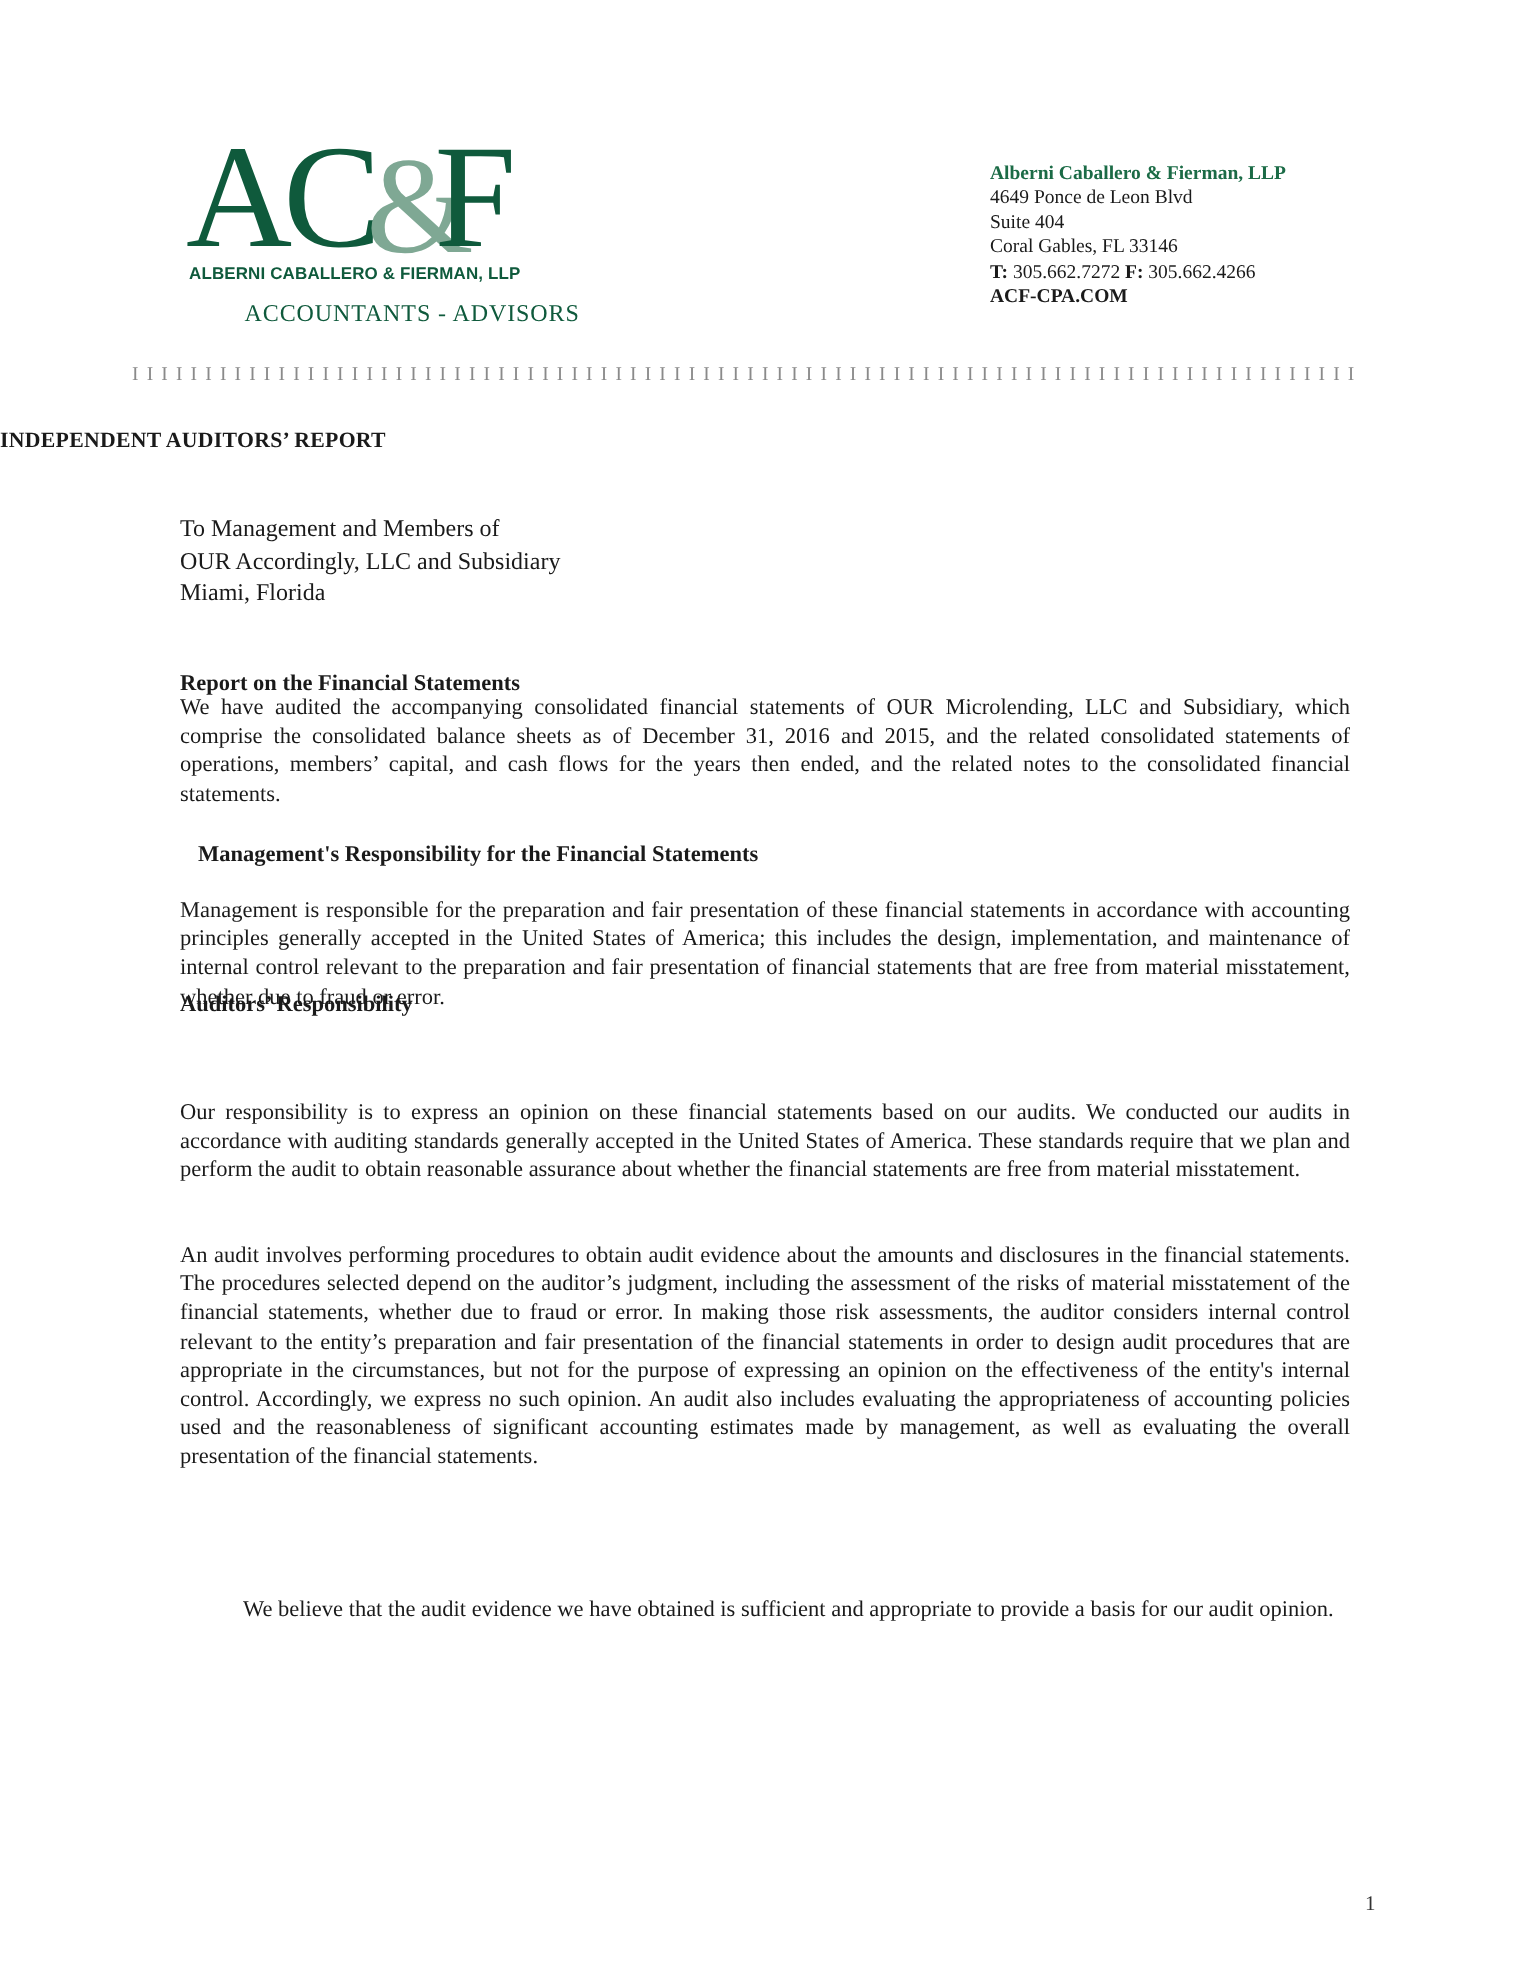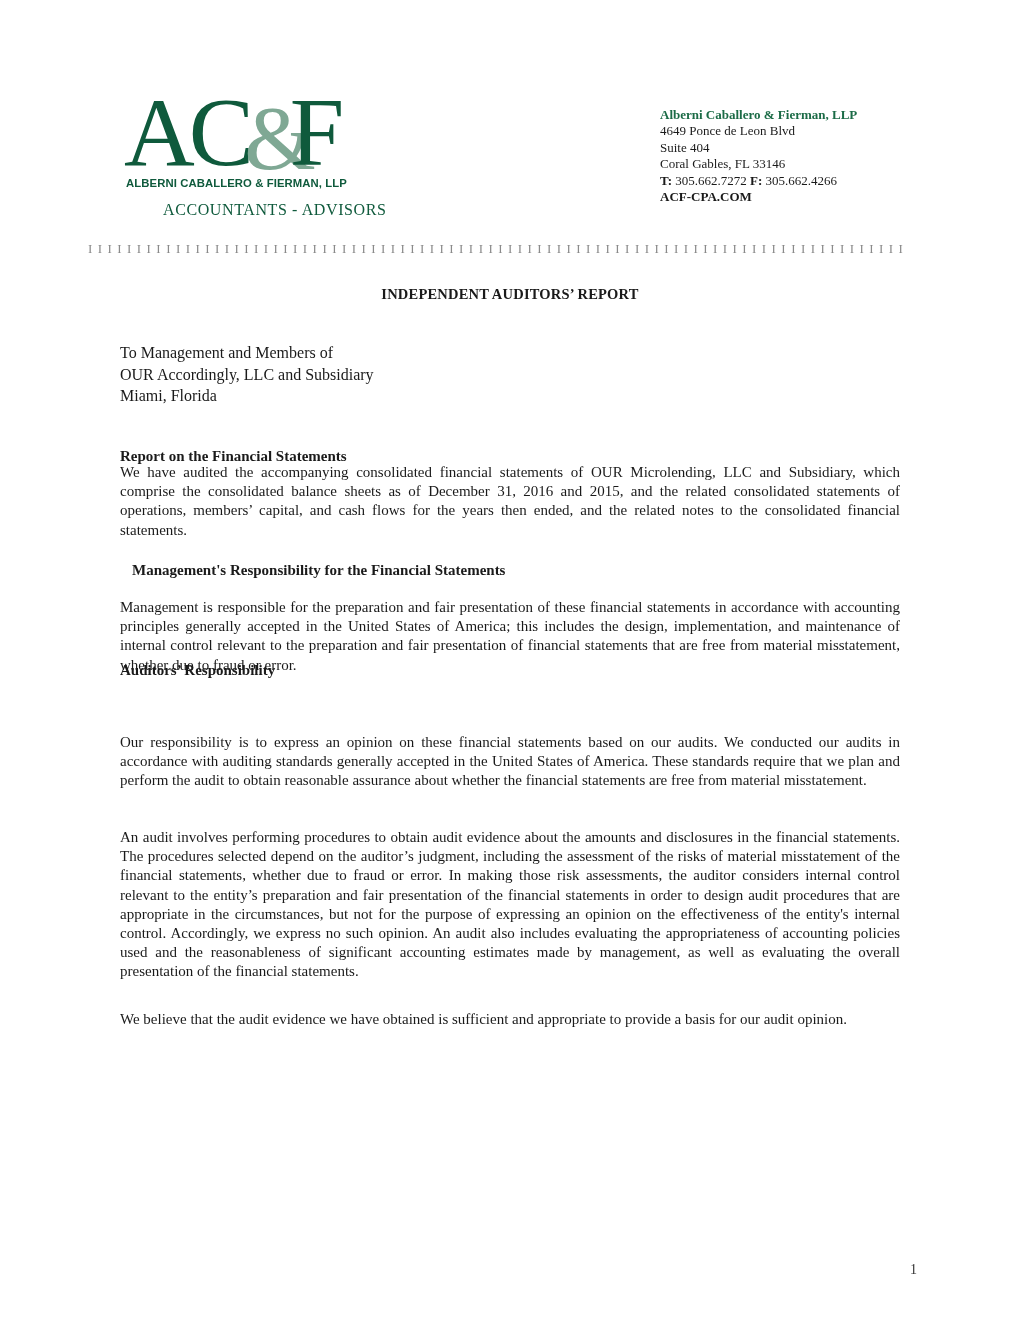--- a/index.html
+++ b/index.html
@@ -22,21 +22,21 @@
   
   .address { position: absolute; left: 660px; top: 107px; font-size: 13px; line-height: 16.4px; color: #1a1a1a; }
   .address .firm { color: #1b6b46; font-weight: bold; }
   .address .bold { font-weight: bold; }
 
   
   .separator { position: absolute; left: 88px; top: 241px; width: 816px; display: flex; justify-content: space-between;
                font-family: "Liberation Serif", serif; font-size: 13px; color: #8a8a8a; line-height: 16px; }
 
   
-  .title { position: absolute; left: 0; width: 1020px; top: 286px; text-align: center;
+  .title { position: absolute; left: 0; width: 1020px; top: 286px; 
            font-weight: bold; font-size: 14.5px; letter-spacing: 0.2px; }
   .addressee { position: absolute; left: 120px; top: 342px; font-size: 16px; line-height: 21.5px; }
   .h { position: absolute; left: 120px; font-weight: bold; font-size: 15px; }
   .p { position: absolute; left: 120px; width: 780px; font-size: 15px; line-height: 19.2px;
        text-align: justify; text-align-last: left; }
   .page-number { position: absolute; left: 910px; top: 1262px; font-size: 14px; color: #333; }
 </style>
 </head>
 <body>
 
@@ -154,15 +154,15 @@
 
 <div class="h" style="top:408px;margin-top:40px;">Report on the Financial Statements</div>
 <div class="p" style="top:463px;">We have audited the accompanying consolidated financial statements of OUR Microlending, LLC and Subsidiary, which comprise the consolidated balance sheets as of December 31, 2016 and 2015, and the related consolidated statements of operations, members’ capital, and cash flows for the years then ended, and the related notes to the consolidated financial statements.</div>
 
 <div class="h" style="top:562px;margin-left:12px;">Management's Responsibility for the Financial Statements</div>
 <div class="p" style="top:598px;">Management is responsible for the preparation and fair presentation of these financial statements in accordance with accounting principles generally accepted in the United States of America; this includes the design, implementation, and maintenance of internal control relevant to the preparation and fair presentation of financial statements that are free from material misstatement, whether due to fraud or error.</div>
 
 <div class="h" style="top:662px;">Auditors’ Responsibility</div>
 <div class="p" style="top:733px;">Our responsibility is to express an opinion on these financial statements based on our audits. We conducted our audits in accordance with auditing standards generally accepted in the United States of America. These standards require that we plan and perform the audit to obtain reasonable assurance about whether the financial statements are free from material misstatement.</div>
 <div class="p" style="top:828px;">An audit involves performing procedures to obtain audit evidence about the amounts and disclosures in the financial statements. The procedures selected depend on the auditor’s judgment, including the assessment of the risks of material misstatement of the financial statements, whether due to fraud or error. In making those risk assessments, the auditor considers internal control relevant to the entity’s preparation and fair presentation of the financial statements in order to design audit procedures that are appropriate in the circumstances, but not for the purpose of expressing an opinion on the effectiveness of the entity's internal control. Accordingly, we express no such opinion. An audit also includes evaluating the appropriateness of accounting policies used and the reasonableness of significant accounting estimates made by management, as well as evaluating the overall presentation of the financial statements.</div>
-<div class="p" style="top:1010px;">We believe that the audit evidence we have obtained is sufficient and appropriate to provide a basis for our audit opinion.</div>
+<div class="p" style="top:1064px;margin-left:42px;">We believe that the audit evidence we have obtained is sufficient and appropriate to provide a basis for our audit opinion.</div>
 
 <div class="page-number">1</div>
 
 </body></html>

